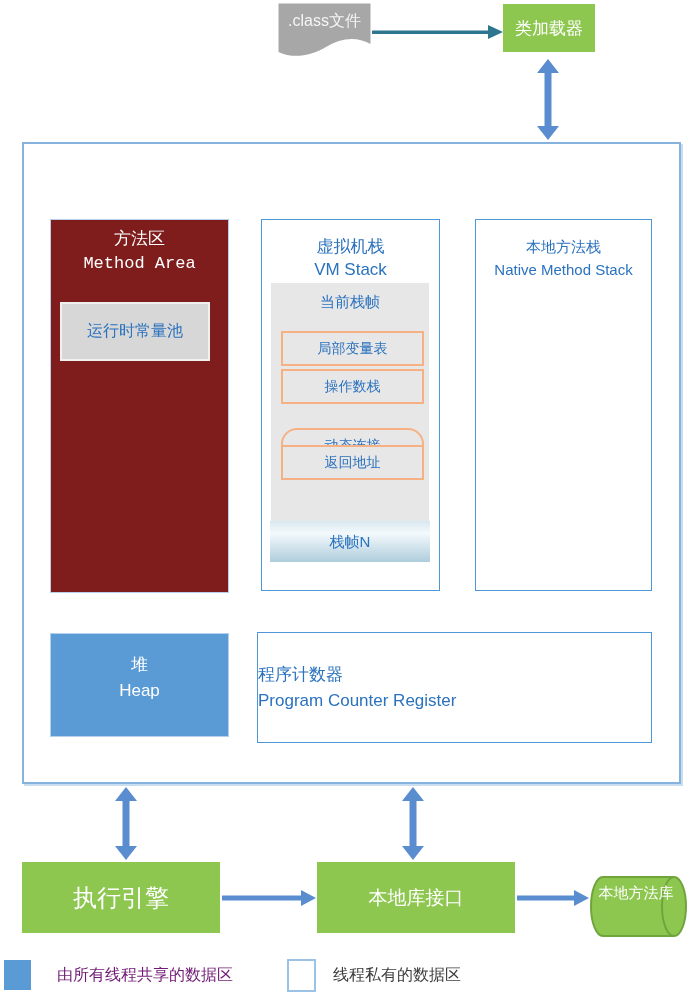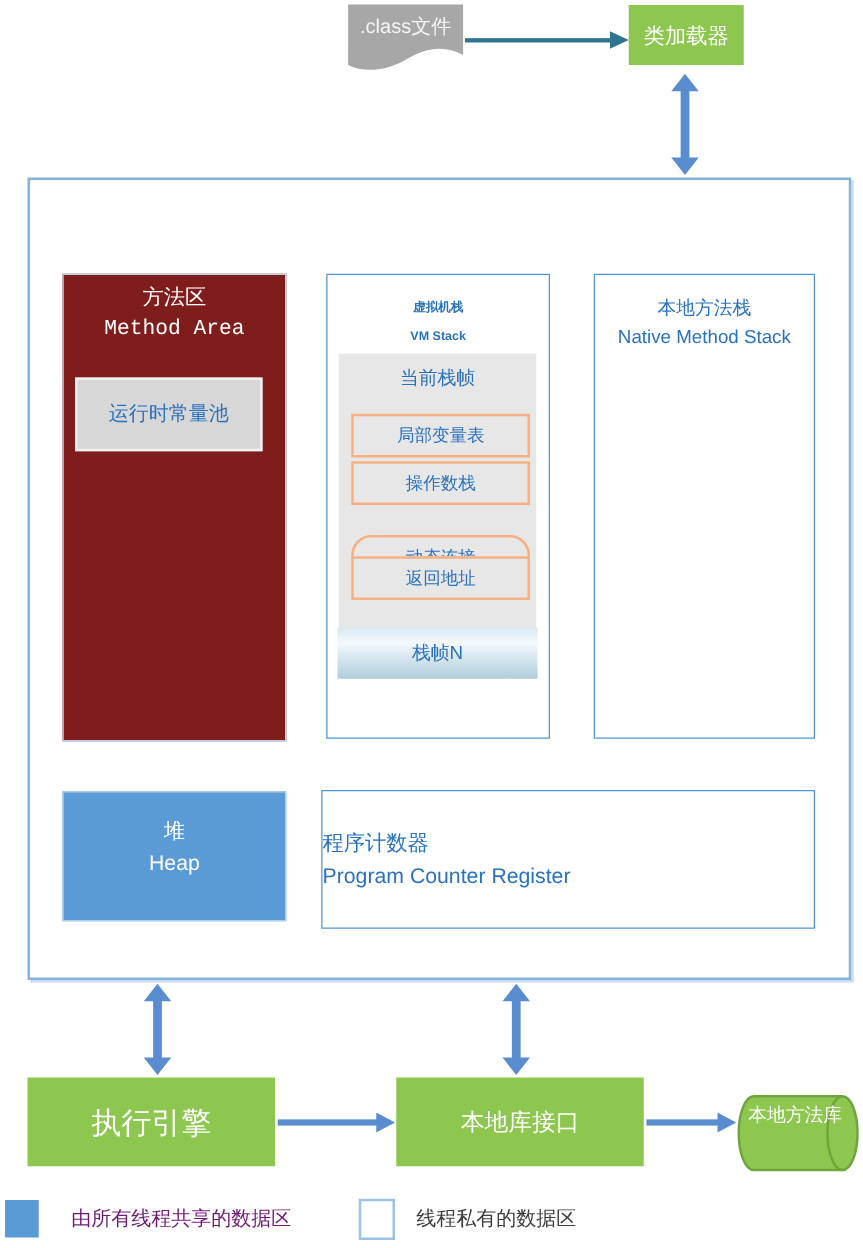--- a/index.html
+++ b/index.html
@@ -17,29 +17,29 @@
 
   
   #big-box{left:22px;top:142px;width:655px;height:638px;border:2px solid #86b3de;background:#ffffff;box-shadow:2px 2px 0 #c9def1;}
   #rt-title{left:22px;top:158px;width:659px;text-align:center;font-size:26px;color:#c1c1c1;letter-spacing:3px;}
 
   #method-area{left:50px;top:219px;width:179px;height:374px;background:#7f1d1d;border:1px solid #b4d0ec;color:#ffffff;text-align:center;padding-top:8px;box-sizing:border-box;font-family:Liberation Mono, monospace;}
   #method-area .l{line-height:24px;font-size:17px;}
   #constant-pool{left:60px;top:302px;width:146px;height:55px;background:#d7d7d7;border:2px solid #f0f0f0;color:#2a72be;font-size:16px;}
 
   #vm-stack{left:261px;top:219px;width:179px;height:372px;border:1.5px solid #4e96d6;background:#ffffff;color:#2a72be;text-align:center;padding-top:15px;box-sizing:border-box;}
-  #vm-stack .l{line-height:23px;font-size:10px;font-weight:bold;}
+  #vm-stack .l{line-height:23px;font-size:17px;}
   #native-stack{left:475px;top:219px;width:177px;height:372px;border:1.5px solid #4e96d6;background:#ffffff;color:#2a72be;text-align:center;padding-top:15px;box-sizing:border-box;}
   #native-stack .l{line-height:23px;font-size:15px;}
 
   #frame-box{left:271px;top:283px;width:158px;height:238px;background:#e8e7e7;}
   #frame-title{left:271px;top:293px;width:158px;text-align:center;color:#2a72be;font-size:15px;}
   .frame-item{left:281px;width:139px;height:31px;background:#e8e7e7;border:2px solid #f5b183;color:#2a72be;font-size:14px;line-height:31px;text-align:center;}
   #fi-0{top:331px;} #fi-1{top:369px;} #fi-2{top:428px;border-radius:16px;} #fi-3{top:445px;}
-  #frame-n{left:270px;top:502px;width:160px;height:41px;line-height:41px;text-align:center;color:#2a72be;font-size:15px;
+  #frame-n{left:270px;top:521px;width:160px;height:41px;line-height:41px;text-align:center;color:#2a72be;font-size:15px;
            background:linear-gradient(180deg,#d9e8f0 0%,#f3f9fc 30%,#aecddb 100%);}
 
   #heap{left:50px;top:633px;width:179px;height:104px;background:#5b9bd5;border:1px solid #b4d0ec;color:#ffffff;text-align:center;padding-top:18px;box-sizing:border-box;}
   #heap .l{line-height:26px;font-size:17px;}
   #pcr{left:257px;top:632px;width:395px;height:111px;border:1.5px solid #4e96d6;background:#ffffff;color:#2a72be;padding-top:29px;box-sizing:border-box;}
   #pcr .l{line-height:26px;font-size:17px;}
 
   
   #arrow-v-b1{left:114px;top:787px;}
   #arrow-v-b2{left:401px;top:787px;}

